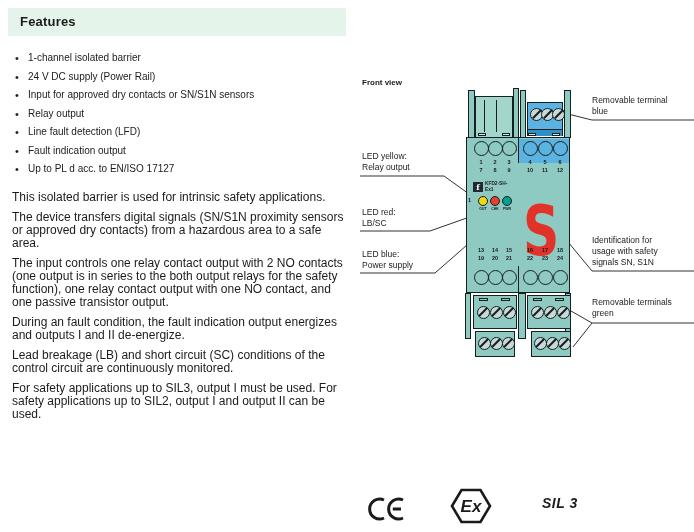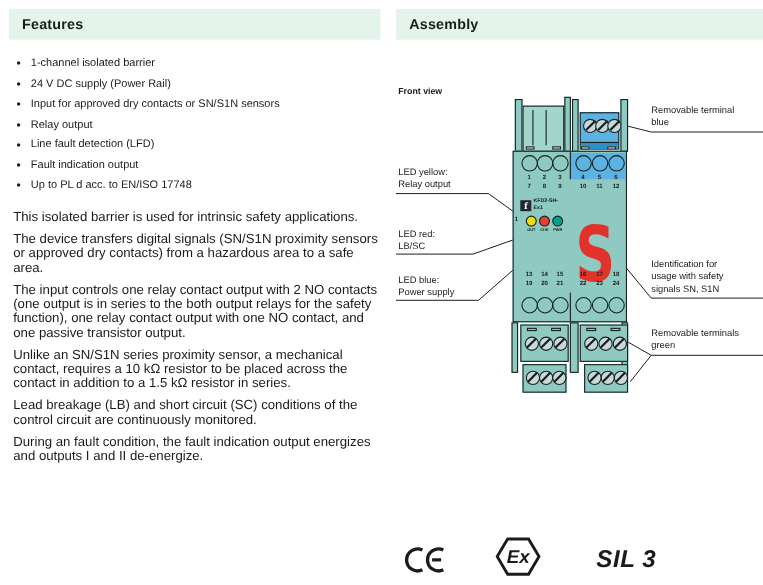--- a/index.html
+++ b/index.html
@@ -86,53 +86,52 @@
     font-weight:bold;color:#e2332a;transform:scaleX(.72);transform-origin:left top;
     font-family:"DejaVu Sans",sans-serif;
   }
   .vline{position:absolute;width:1.4px;background:#16201f;}
   .slot{position:absolute;height:3.4px;border:1px solid #16201f;background:#d7ece7;}
   
   .marks{position:absolute;left:0;top:484px;width:334px;height:46px;}
   .ce-mark{position:absolute;left:8px;top:12px;}
   .ex-mark{position:absolute;left:88px;top:0;}
   .sil-mark{
-    position:absolute;left:182px;top:11px;font-size:22px;font-weight:bold;
+    position:absolute;left:182px;top:11px;font-size:14px;font-weight:bold;
     font-style:italic;letter-spacing:.5px;
   }
 </style>
 </head>
 <body>
 
 <div class="col-left">
   <div class="section-bar">Features</div>
 
   <ul class="features-list">
       <li>1-channel isolated barrier</li>
       <li>24 V DC supply (Power Rail)</li>
       <li>Input for approved dry contacts or SN/S1N sensors</li>
       <li>Relay output</li>
       <li>Line fault detection (LFD)</li>
       <li>Fault indication output</li>
-      <li>Up to PL d acc. to EN/ISO 17748</li>
+      <li>Up to PL d acc. to EN/ISO 17127</li>
     </ul>
 
 
   <div class="paras">
       <p>This isolated barrier is used for intrinsic safety applications.</p>
       <p>The device transfers digital signals (SN/S1N proximity sensors or approved dry contacts) from a hazardous area to a safe area.</p>
       <p>The input controls one relay contact output with 2 NO contacts (one output is in series to the both output relays for the safety function), one relay contact output with one NO contact, and one passive transistor output.</p>
-      <p>Unlike an SN/S1N series proximity sensor, a mechanical contact, requires a 10 kΩ resistor to be placed across the contact in addition to a 1.5 kΩ resistor in series.</p>
+      <p>During an fault condition, the fault indication output energizes and outputs I and II de-energize.</p>
       <p>Lead breakage (LB) and short circuit (SC) conditions of the control circuit are continuously monitored.</p>
-      <p>During an fault condition, the fault indication output energizes and outputs I and II de-energize.</p>
+      <p>For safety applications up to SIL3, output I must be used. For safety applications up to SIL2, output I and output II can be used.</p>
     </div>
 </div>
 
 <div class="col-right">
-  <div class="section-bar">Assembly</div>
 
   <div class="front-view">Front view</div>
 
   <svg class="leader-svg" width="334" height="532" viewBox="0 0 334 532">
     <g stroke="#1b1b1b" stroke-width="0.9" fill="none">
 
       <polyline points="-2,176 84,176 123,204"></polyline>
 
       <polyline points="-2,231 70,231 135,208"></polyline>
 

